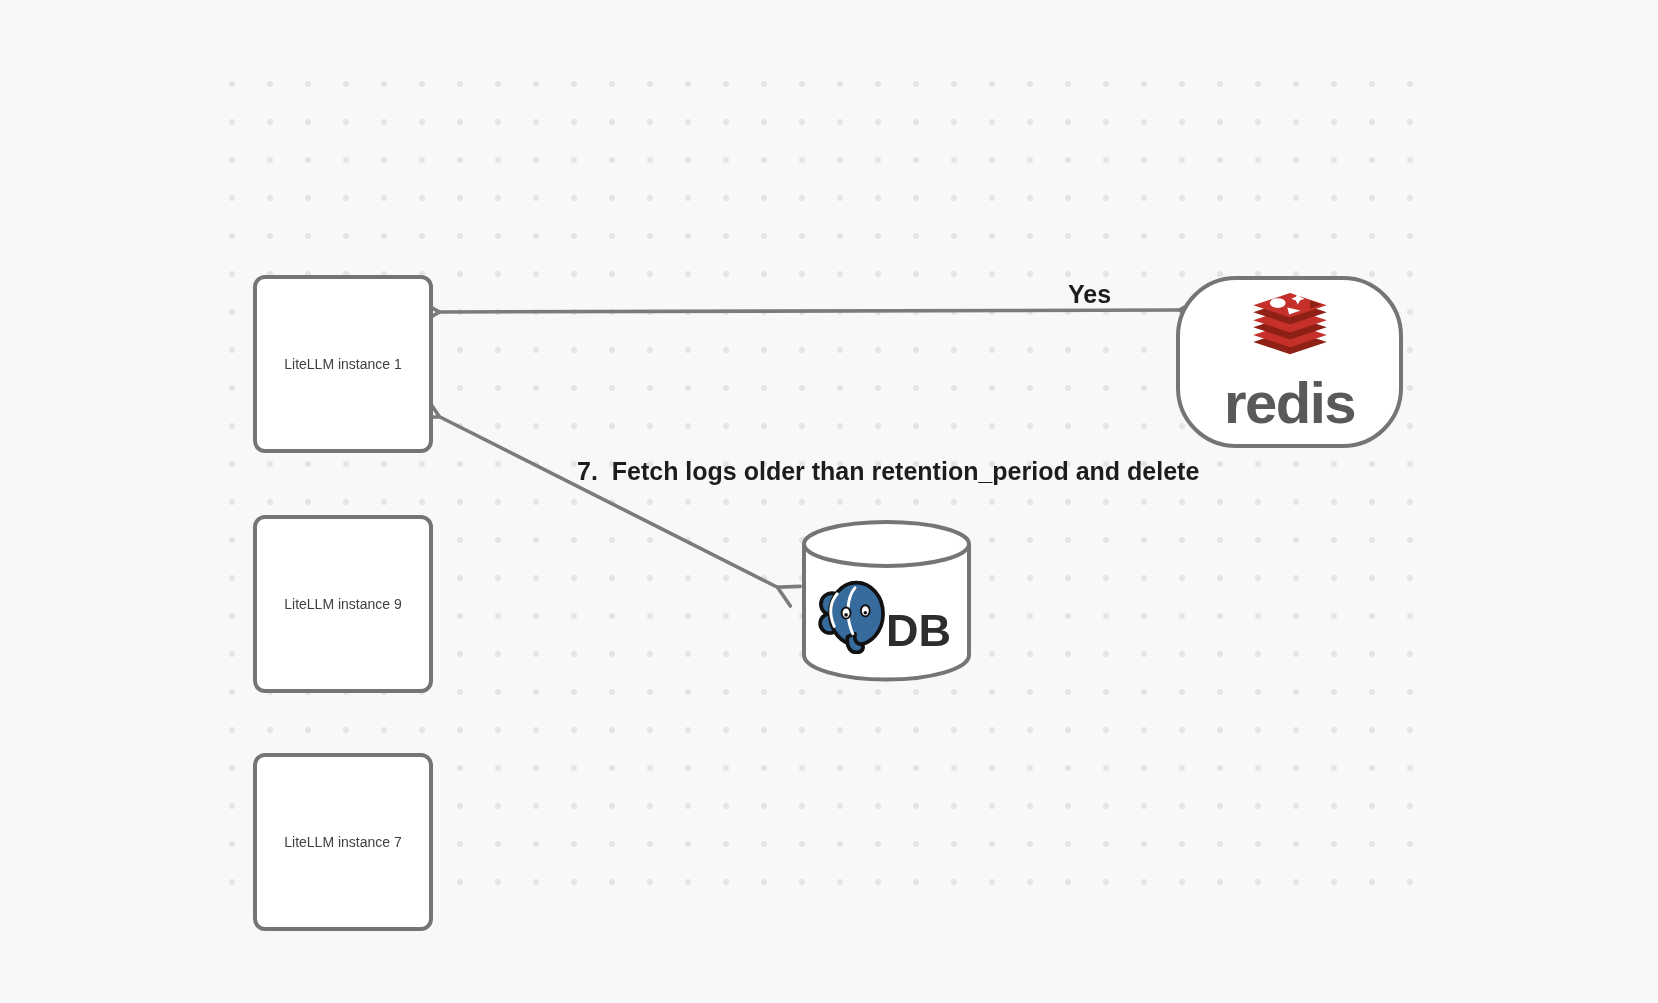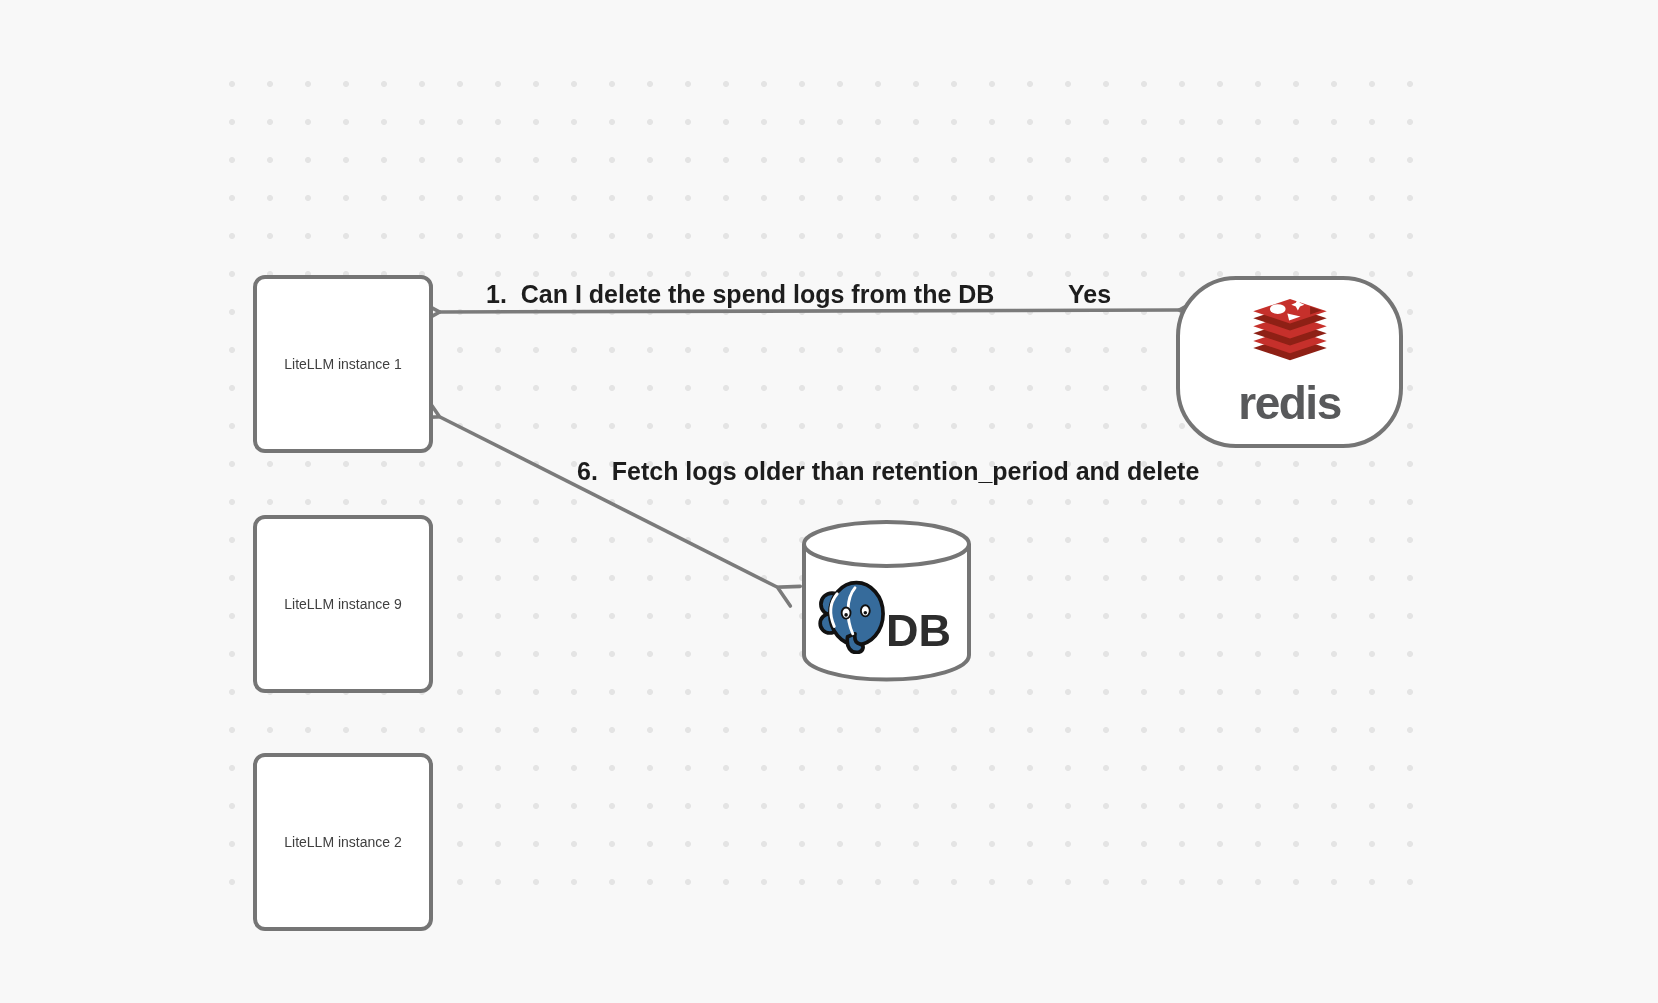--- a/index.html
+++ b/index.html
@@ -20,21 +20,21 @@
   }
   #inst1{top:275px}
   #inst2{top:515px}
   #inst3{top:753px}
   .redis-node{
     position:absolute;left:1176px;top:276px;width:227px;height:172px;box-sizing:border-box;
     background:#ffffff;border:4px solid #757575;border-radius:60px;
     display:flex;flex-direction:column;align-items:center;justify-content:center;
   }
   .redis-word{
-    font-size:46px;font-weight:bold;color:#58595b;letter-spacing:-1.5px;line-height:1;margin-top:11px;
+    font-size:58px;font-weight:bold;color:#58595b;letter-spacing:-1.5px;line-height:1;margin-top:11px;
   }
   .db-node{position:absolute;left:800px;top:518px;width:173px;height:166px;}
   .db-cyl{position:absolute;left:0;top:0;}
   .db-elephant{position:absolute;left:15px;top:60px;}
   .db-label{
     position:absolute;left:86px;top:90px;font-size:45px;font-weight:600;
     color:#2d2d2d;line-height:1;
   }
   .edge-label{
     position:absolute;font-size:25px;font-weight:bold;color:#1d1d1d;
@@ -62,21 +62,21 @@
     <path d="M440,417 L777,587" fill="none" stroke="#7b7b7b" stroke-width="3.6" marker-start="url(#vhead)" marker-end="url(#vhead)"></path>
   </svg>
 
   <div class="inst" id="inst1">
     <span>LiteLLM instance 1</span>
   </div>
   <div class="inst" id="inst2">
     <span>LiteLLM instance 9</span>
   </div>
   <div class="inst" id="inst3">
-    <span>LiteLLM instance 2</span>
+    <span>LiteLLM instance 7</span>
   </div>
 
   <div class="redis-node">
     <svg width="88" height="70" viewBox="0 0 100 80">
 
       <polygon points="50,42 92,56 50,70 8,56" fill="#8e2015"></polygon>
       <polygon points="50,34 92,48 50,62 8,48" fill="#c6302b"></polygon>
 
       <polygon points="50,25 92,39 50,53 8,39" fill="#8e2015"></polygon>
       <polygon points="50,17 92,31 50,45 8,31" fill="#c6302b"></polygon>
@@ -111,17 +111,16 @@
       <g>
         <ellipse cx="42" cy="46" rx="6" ry="7.5" fill="#ffffff" stroke="#111111" stroke-width="2.5"></ellipse>
         <circle cx="42" cy="48.5" r="2.4" fill="#111111"></circle>
         <ellipse cx="68" cy="43" rx="6" ry="7.5" fill="#ffffff" stroke="#111111" stroke-width="2.5"></ellipse>
         <circle cx="68" cy="45.5" r="2.4" fill="#111111"></circle>
       </g>
     </svg>
     <div class="db-label">DB</div>
   </div>
 
-  <div class="edge-label" id="edge1-label">1.  Can I delete the spend logs from the DB</div>
   <div class="edge-label" id="edge1-yes">Yes</div>
-  <div class="edge-label" id="edge2-label">6.  Fetch logs older than retention_period and delete</div>
+  <div class="edge-label" id="edge2-label">7.  Fetch logs older than retention_period and delete</div>
 
 </div>
 
 </body></html>

